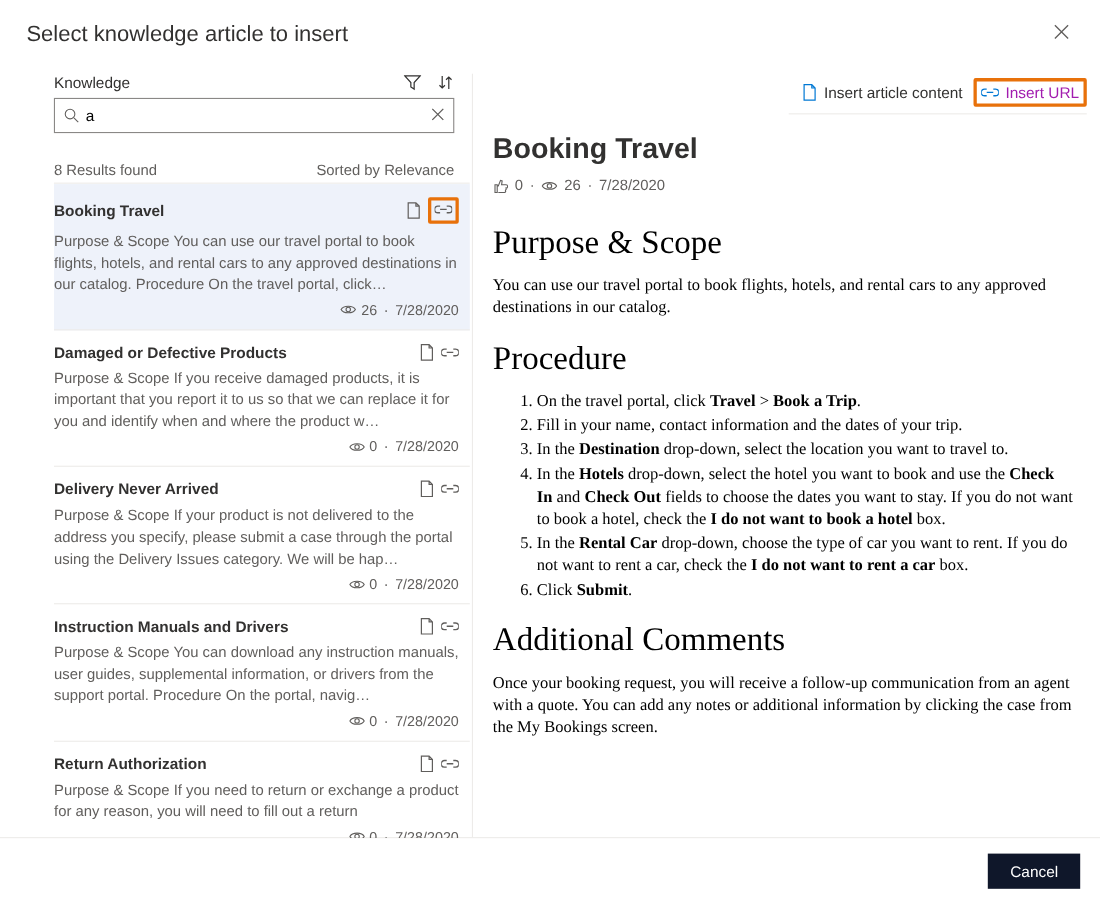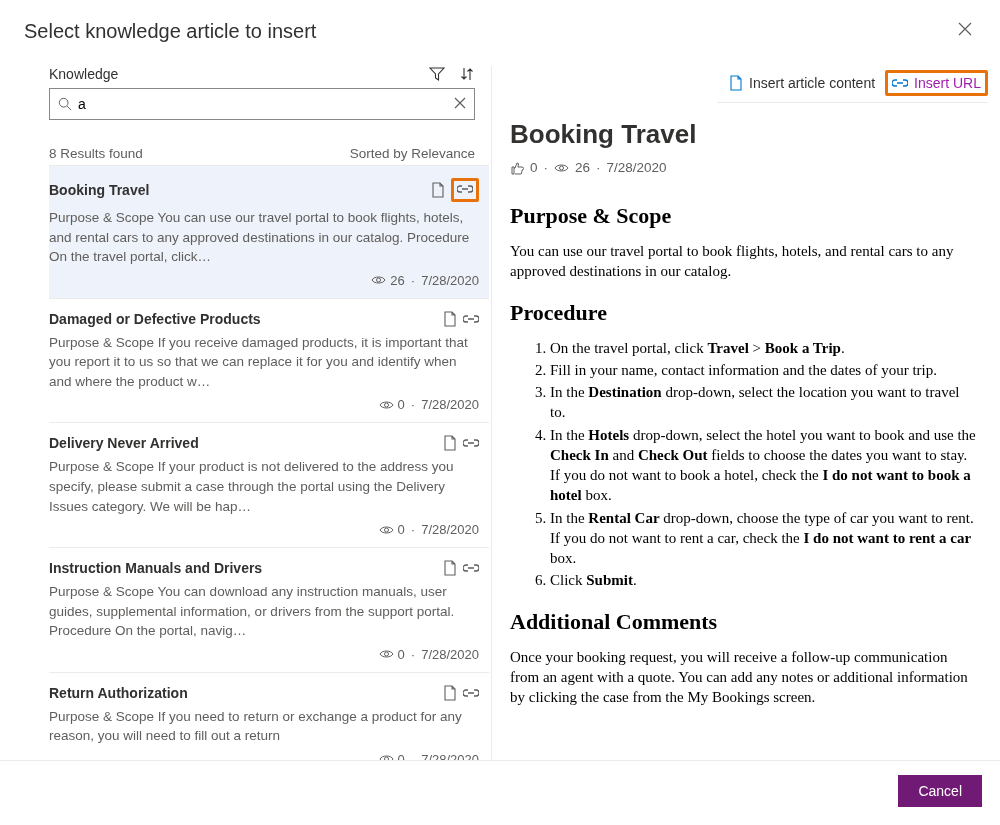--- a/index.html
+++ b/index.html
@@ -27,21 +27,21 @@
     font-size: 16px;
     color: #605e5c;
     cursor: pointer;
     padding: 4px;
   }
   .body-row {
     display: flex;
     height: 694px;
   }
   .left-panel {
-    width: 492px;
+    width: 430px;
     padding: 0 0 0 0;
     border-right: 1px solid #edebe9;
     display: flex;
     flex-direction: column;
   }
   .left-inner {
     padding-left: 49px;
     padding-right: 2px;
     flex: 1;
     display: flex;
@@ -204,22 +204,22 @@
     font-size:13.5px;
     margin-bottom: 28px;
   }
   .article-content {
     font-family: Georgia, "Times New Roman", serif;
     color:#000;
     font-size: 15px;
   }
   .article-content h2 {
     font-family: Georgia, serif;
-    font-size: 22px;
-    font-weight: 700;
+    font-size: 30px;
+    font-weight: 400;
     margin: 18px 0 12px 0;
   }
   .article-content p {
     margin-bottom: 10px;
     line-height: 1.35;
   }
   .article-content ol {
     padding-left: 40px;
     margin-bottom:12px;
   }
@@ -227,21 +227,21 @@
     margin-bottom: 2px;
     line-height:1.35;
   }
   .footer {
     border-top: 1px solid #edebe9;
     padding: 14px 18px;
     display:flex;
     justify-content:flex-end;
   }
   .cancel-btn {
-    background:#701a75;
+    background:#0f172a;
     color:#fff;
     border:none;
     padding: 8px 20px;
     font-size:14px;
     cursor:pointer;
   }
   .icon { display:inline-flex; align-items:center; }
 </style>
 </head>
 <body>

